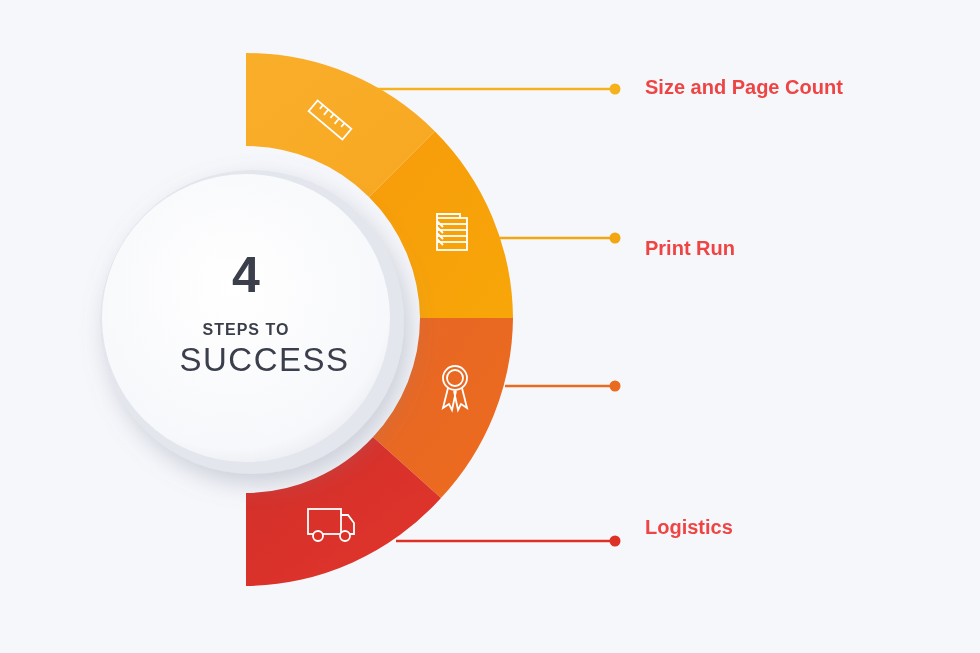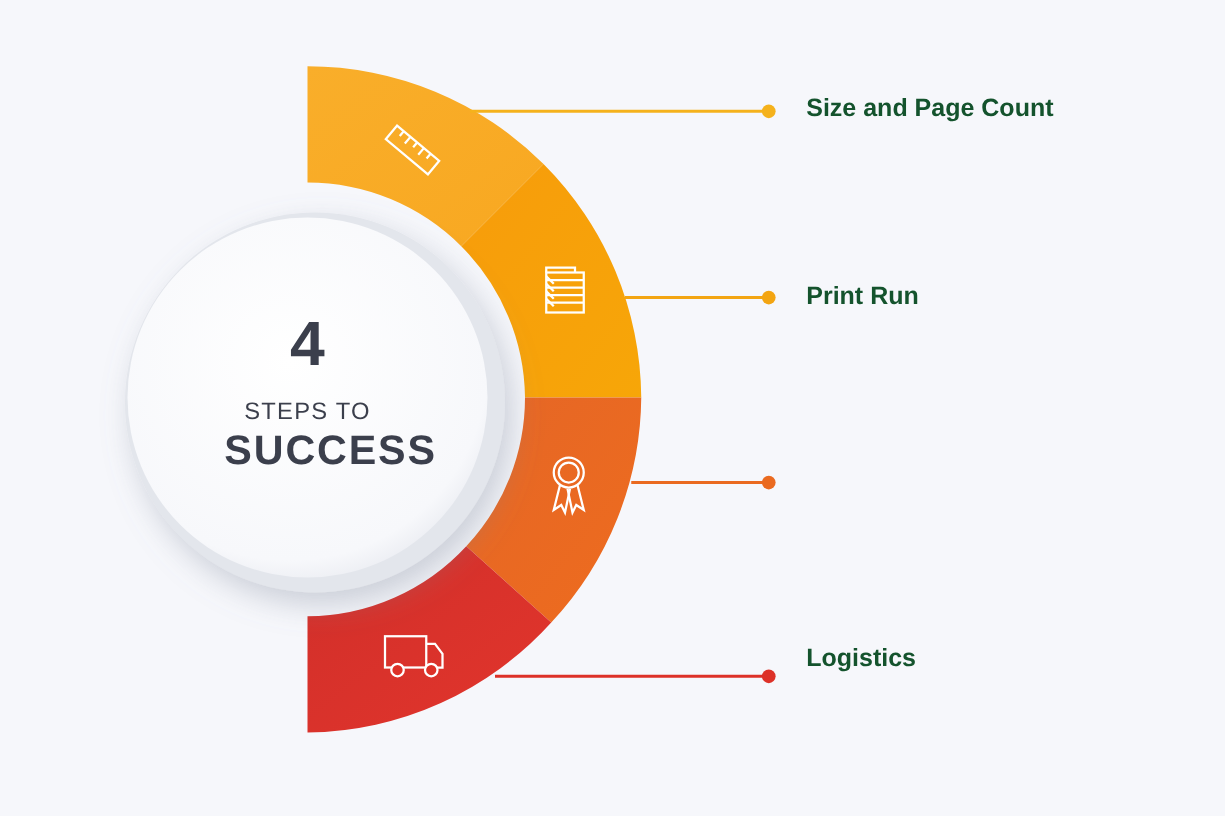--- a/index.html
+++ b/index.html
@@ -1,22 +1,22 @@
 <!DOCTYPE html>
 <html><head>
 <meta charset="utf-8">
 <style>
   html,body{margin:0;padding:0;}
   body{width:980px;height:653px;background:#f6f7fb;position:relative;overflow:hidden;font-family:"Liberation Sans","DejaVu Sans",sans-serif;}
   .diagram{position:absolute;left:0;top:0;width:980px;height:653px;}
   .center-text{position:absolute;left:103px;top:175px;width:286px;height:286px;display:flex;flex-direction:column;align-items:center;justify-content:center;color:#3b3f4c;}
   .big-num{font-size:50px;font-weight:bold;line-height:46px;margin-top:-6px;}
-  .steps{font-size:19px;font-weight:normal;letter-spacing:1px;line-height:24px;margin-top:20px;}
-  .success{font-size:33px;font-weight:bold;letter-spacing:1.5px;line-height:36px;margin-left:37px;}
-  .label{position:absolute;left:645px;font-size:20px;font-weight:bold;color:#14532d;transform:translateY(-50%);white-space:nowrap;}
+  .steps{font-size:16px;font-weight:bold;letter-spacing:1px;line-height:24px;margin-top:20px;}
+  .success{font-size:33px;font-weight:normal;letter-spacing:1.5px;line-height:36px;margin-left:37px;}
+  .label{position:absolute;left:645px;font-size:20px;font-weight:bold;color:#ef4444;transform:translateY(-50%);white-space:nowrap;}
 </style>
 </head>
 <body>
 
 <div class="diagram">
   <svg width="980" height="653" viewBox="0 0 980 653">
     <defs>
       <filter id="shadow" x="-30%" y="-30%" width="160%" height="160%">
         <feDropShadow dx="6" dy="10" stdDeviation="12" flood-color="#7a8296" flood-opacity="0.35"></feDropShadow>
       </filter>
@@ -113,15 +113,15 @@
     </g>
   </svg>
 
   <div class="center-text">
     <div class="big-num">4</div>
     <div class="steps">STEPS TO</div>
     <div class="success">SUCCESS</div>
   </div>
 
   <div class="label" style="top:87px">Size and Page Count</div>
-  <div class="label" style="top:238px">Print Run</div>
+  <div class="label" style="top:248px">Print Run</div>
   <div class="label" style="top:527px">Logistics</div>
 </div>
 
 </body></html>

